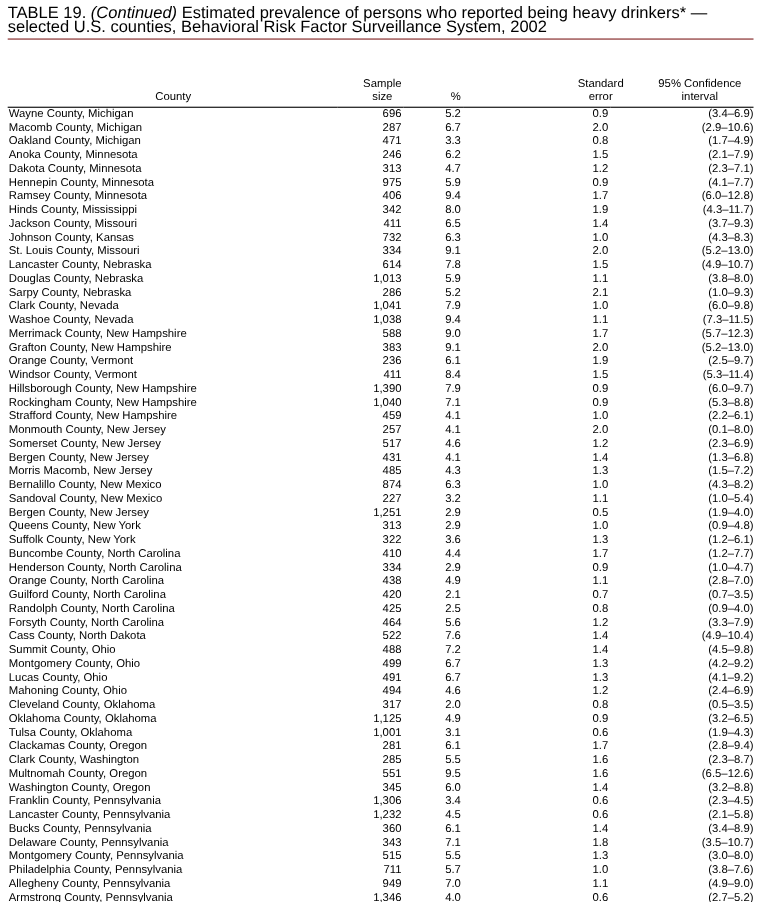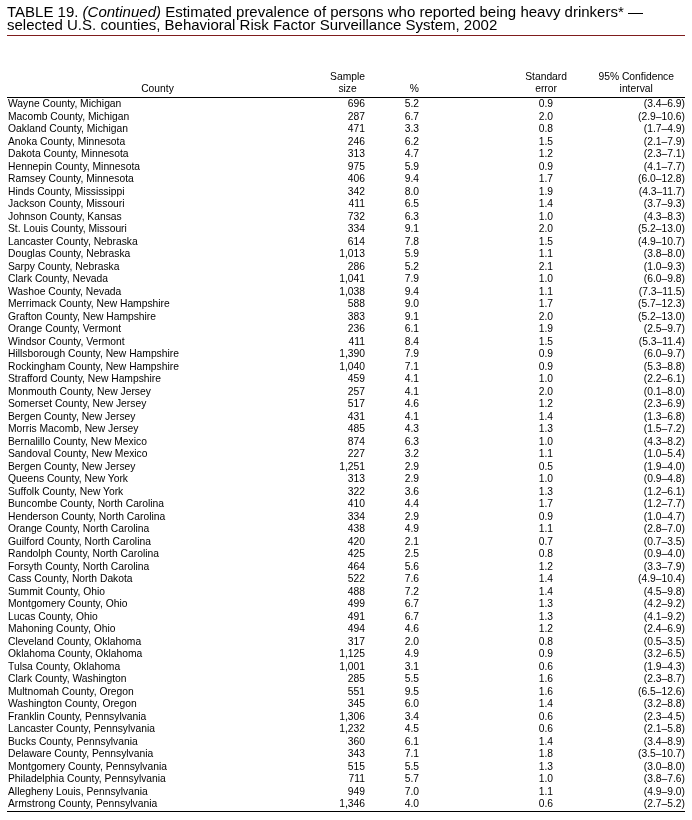--- a/index.html
+++ b/index.html
@@ -470,20 +470,27 @@
   </tr>
 
   <tr>
     <td class="county">Tulsa County, Oklahoma</td>
     <td class="num">1,001</td>
     <td class="num">3.1</td>
     <td class="num">0.6</td>
     <td class="num ci">(1.9–4.3)</td>
   </tr>
 
+  <tr>
+    <td class="county">Clackamas County, Oregon</td>
+    <td class="num">281</td>
+    <td class="num">6.1</td>
+    <td class="num">1.7</td>
+    <td class="num ci">(2.8–9.4)</td>
+  </tr>
 
   <tr>
     <td class="county">Clark County, Washington</td>
     <td class="num">285</td>
     <td class="num">5.5</td>
     <td class="num">1.6</td>
     <td class="num ci">(2.3–8.7)</td>
   </tr>
 
   <tr>
@@ -545,21 +552,21 @@
 
   <tr>
     <td class="county">Philadelphia County, Pennsylvania</td>
     <td class="num">711</td>
     <td class="num">5.7</td>
     <td class="num">1.0</td>
     <td class="num ci">(3.8–7.6)</td>
   </tr>
 
   <tr>
-    <td class="county">Allegheny Louis, Pennsylvania</td>
+    <td class="county">Allegheny County, Pennsylvania</td>
     <td class="num">949</td>
     <td class="num">7.0</td>
     <td class="num">1.1</td>
     <td class="num ci">(4.9–9.0)</td>
   </tr>
 
   <tr>
     <td class="county">Armstrong County, Pennsylvania</td>
     <td class="num">1,346</td>
     <td class="num">4.0</td>

